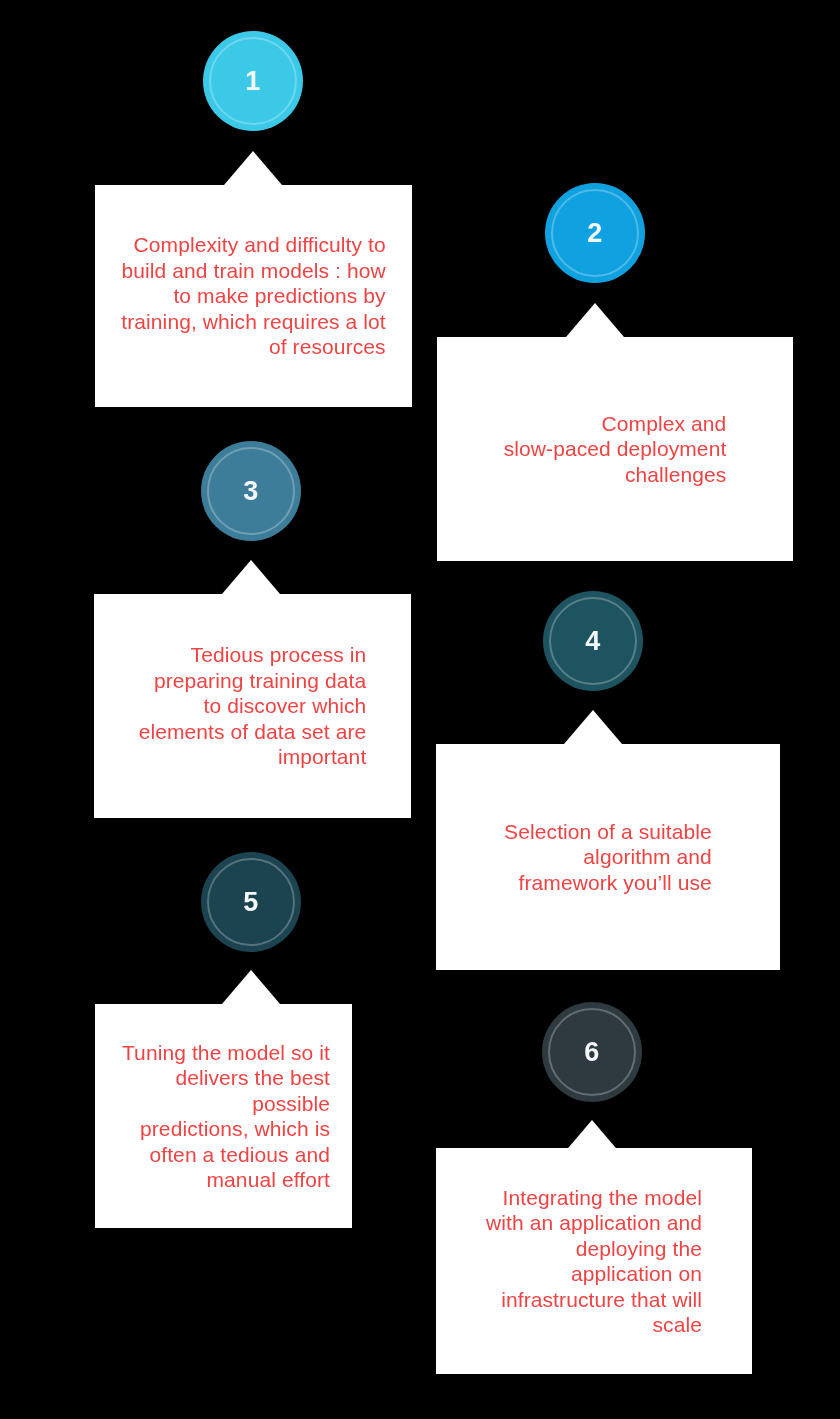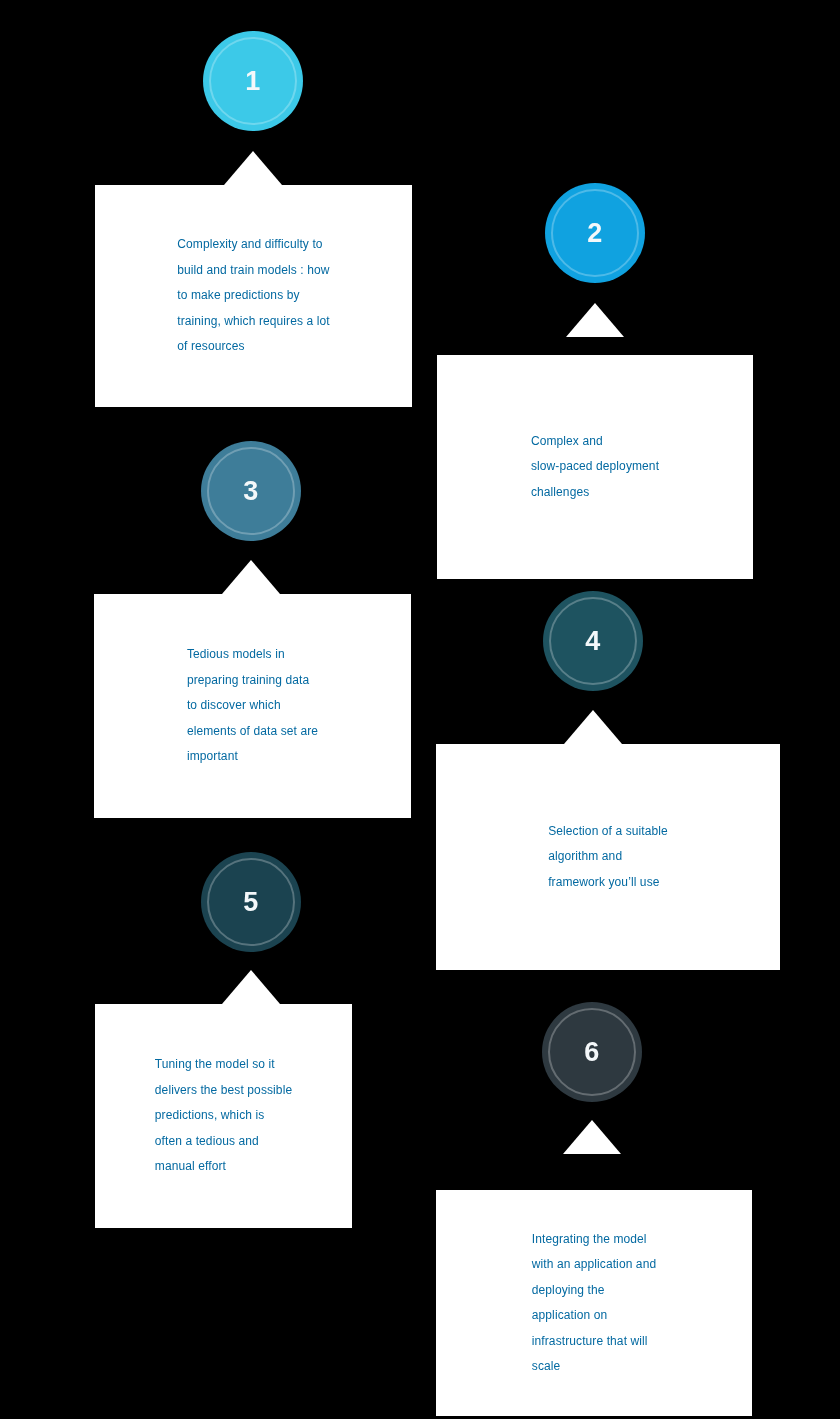--- a/index.html
+++ b/index.html
@@ -32,24 +32,24 @@
   .card {
     position: absolute;
     background: #ffffff;
     box-sizing: border-box;
     display: flex;
     align-items: center;
     justify-content: center;
   }
 
   .card-text {
-    color: #0369a1;
-    font-size: 12px;
+    color: #ef4444;
+    font-size: 21px;
     line-height: 25.5px;
-    text-align: left;
+    text-align: right;
     letter-spacing: 0.1px;
     padding: 0 22px;
     white-space: pre-line;
     font-weight: 400;
   }
 
   
   .pointer {
     position: absolute;
     width: 0;
@@ -106,35 +106,35 @@
 of resources</div>
     </div>
   </div>
 
   <div class="step">
     <div class="circle" style="left:545px; top:183px; background:#10a2e0;">
       <span class="ring"></span>
       <span class="num">2</span>
     </div>
     <div class="pointer" style="left:566px; top:303px;"></div>
-    <div class="card" style="left:437px; top:355px; width:316px; height:224px;">
+    <div class="card" style="left:437px; top:337px; width:356px; height:224px;">
       <div class="card-text">Complex and
 slow-paced deployment
 challenges</div>
     </div>
   </div>
 
   <div class="step">
     <div class="circle" style="left:201px; top:441px; background:#3e7d99;">
       <span class="ring"></span>
       <span class="num">3</span>
     </div>
     <div class="pointer" style="left:222px; top:560px;"></div>
     <div class="card" style="left:94px; top:594px; width:317px; height:224px;">
-      <div class="card-text">Tedious models in
+      <div class="card-text">Tedious process in
 preparing training data
 to discover which
 elements of data set are
 important</div>
     </div>
   </div>
 
   <div class="step">
     <div class="circle" style="left:543px; top:591px; background:#1e5360;">
       <span class="ring"></span>
@@ -162,21 +162,21 @@
 manual effort</div>
     </div>
   </div>
 
   <div class="step">
     <div class="circle" style="left:542px; top:1002px; background:#2e3940;">
       <span class="ring"></span>
       <span class="num">6</span>
     </div>
     <div class="pointer" style="left:563px; top:1120px;"></div>
-    <div class="card" style="left:436px; top:1190px; width:316px; height:226px;">
+    <div class="card" style="left:436px; top:1148px; width:316px; height:226px;">
       <div class="card-text">Integrating the model
 with an application and
 deploying the
 application on
 infrastructure that will
 scale</div>
     </div>
   </div>
 
 </div>

